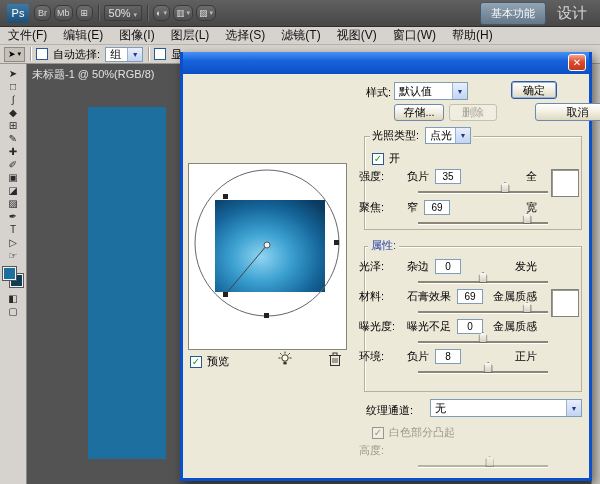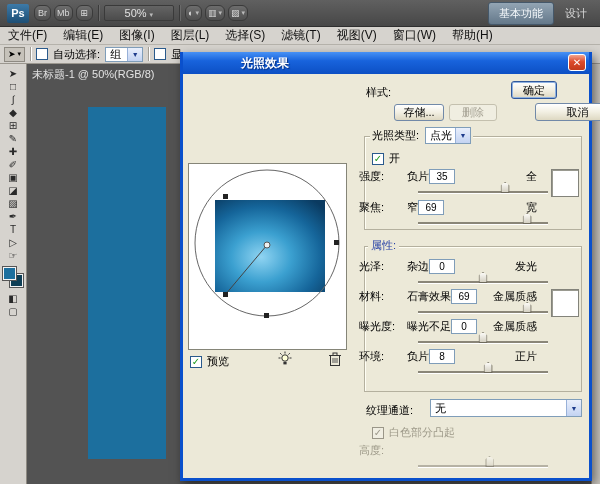--- a/index.html
+++ b/index.html
@@ -2,34 +2,34 @@
 <html><head>
 <meta charset="utf-8">
 <style>
   *{margin:0;padding:0;box-sizing:border-box}
   body{font-family:"Liberation Sans","DejaVu Sans",sans-serif;background:#333}
   #screen{position:relative;width:600px;height:484px;overflow:hidden;background:#535353;font-size:12px}
 
   
   #appbar{position:absolute;left:0;top:0;width:600px;height:27px;background:linear-gradient(#606060,#474747);
     display:flex;align-items:center;gap:5px;padding:0 7px;border-bottom:1px solid #2e2e2e}
-  .ps-logo{width:22px;height:19px;background:linear-gradient(#3d7aa8,#1d4e74);color:#fff;font-size:11px;font-weight:bold;
+  .ps-logo{width:22px;height:19px;background:linear-gradient(#3d7aa8,#1d4e74);color:#fff;font-size:11px;font-weight:normal;
     display:flex;align-items:center;justify-content:center;border-radius:2px;flex:none}
   .abar-icons{display:flex;gap:3px;align-items:center}
   .abar-icon{min-width:17px;height:16px;padding:0 2px;background:linear-gradient(#6d6d6d,#4f4f4f);border:1px solid #3a3a3a;
     border-radius:6px;color:#d8d8d8;font-size:9px;display:inline-flex;align-items:center;justify-content:center}
   .abar-icon.witharrow::after{content:"▾";font-size:7px;margin-left:2px;color:#bbb}
   .abar-sep{width:1px;height:16px;background:#3a3a3a;box-shadow:1px 0 0 #6a6a6a;flex:none}
-  .zoomdd{display:flex;align-items:flex-start;gap:3px;color:#e0e0e0;font-size:11px;padding:1px 20px;border:1px solid #3a3a3a;
+  .zoomdd{display:flex;align-items:flex-start;gap:3px;color:#e0e0e0;font-size:11px;padding:1px 4px;border:1px solid #3a3a3a;
     border-radius:2px;background:linear-gradient(#646464,#4c4c4c)}
   .zoomarrow::after{content:"▾";font-size:7px;color:#bbb}
   .spacer{flex:1}
   .ws-btn{padding:3px 10px;background:linear-gradient(#93a5b4,#64788a);border:1px solid #45586a;border-radius:3px;
     color:#f4f8fb;font-size:11px;white-space:nowrap}
-  .ws-label{color:#d6d6d6;font-size:11px;padding:3px 6px;white-space:nowrap}
+  .ws-label{color:#d6d6d6;font-size:15px;padding:3px 6px;white-space:nowrap}
 
   
   #menubar{position:absolute;left:0;top:27px;width:600px;height:18px;background:#d6d3ce;display:flex;align-items:center;
     border-bottom:1px solid #b5b2ab}
   .menu-item{padding:0 8px;font-size:12px;color:#111;white-space:nowrap}
 
   
   #optionsbar{position:absolute;left:0;top:45px;width:600px;height:19px;background:#d6d3ce;display:flex;align-items:center;
     gap:5px;padding:0 4px;border-bottom:1px solid #9b978f}
   .tool-preset{display:flex;align-items:center;gap:2px;background:#c6c2ba;border:1px solid #8e8a82;height:15px;padding:0 3px;font-size:9px}
@@ -70,21 +70,21 @@
   .preview{position:absolute;left:5px;top:89px;width:159px;height:187px;background:#fff;border:1px solid #858578}
   .icon-btn{position:absolute;width:18px;height:18px;display:flex;align-items:center;justify-content:center}
   .cbrow{position:absolute;display:flex;align-items:center;gap:5px;font-size:11px}
   .cbrow.dis{color:#9e9a8a}
 
   .flabel{font-size:11px;color:#000;width:48px;flex:none}
   .srow{position:absolute;left:176px;width:178px;height:15px;display:flex;align-items:flex-start}
   .zone{width:130px;display:flex;align-items:center;flex:none}
   .minl,.maxl{font-size:11px;white-space:nowrap}
   .maxl{margin-left:auto}
-  .vbox{width:26px;height:15px;background:#fff;border:1px solid #7f9db9;font-size:10px;
+  .vbox{width:26px;height:15px;margin-left:6px;background:#fff;border:1px solid #7f9db9;font-size:10px;
     display:inline-flex;align-items:center;justify-content:center;flex:none}
   .vbox.dis2{color:#9e9a8a;background:#f2f0e4;border-color:#b2aea0}
   .srow.dis .flabel,.srow.dis .minl,.srow.dis .maxl{color:#9e9a8a}
   .strack{position:absolute;width:130px;height:2px;left:235px;background:#8a8678;box-shadow:0 1px 0 #fff}
   .strack.dis{background:#b6b2a4}
   .thumb{position:absolute;top:-9px;width:9px;height:11px;transform:translateX(-50%);
     background:linear-gradient(#fbfaf6,#d4d0c2);border:1px solid #6e6a5c;
     clip-path:polygon(50% 0,100% 32%,100% 100%,0 100%,0 32%)}
   .strack.dis .thumb{opacity:.55}
 
@@ -195,21 +195,20 @@
         <span class="tool">▢</span>
       </div>
   </div>
 
   <div id="doc-title">未标题-1 @ 50%(RGB/8)</div>
   <div id="doc-canvas" style="background: rgb(28, 111, 158);"></div>
   <div id="right-dock"></div>
 
   <div id="dialog">
     <div class="titlebar">
-      <span class="dlg-title">光照效果</span>
       <span class="closebtn"></span>
     </div>
     <div class="dlg-body">
 
       <div class="preview">
         <svg width="157" height="185" viewBox="0 0 157 185">
           <defs>
             <radialGradient id="lightg" cx="0.42" cy="0.62" r="0.78">
               <stop offset="0" stop-color="#90d4f2"></stop>
               <stop offset="0.35" stop-color="#3ba0d0"></stop>
@@ -252,20 +251,24 @@
           <rect x="2.5" y="4.5" width="9" height="10" fill="none" stroke="#333"></rect>
           <line x1="1" y1="4.5" x2="13" y2="4.5" stroke="#333"></line>
           <rect x="5" y="2" width="4" height="2.5" fill="none" stroke="#333"></rect>
           <line x1="5" y1="7" x2="5" y2="12" stroke="#555"></line>
           <line x1="7" y1="7" x2="7" y2="12" stroke="#555"></line>
           <line x1="9" y1="7" x2="9" y2="12" stroke="#555"></line>
         </svg>
       </span>
 
       <span class="lbl" style="left:183px;top:11px">样式:</span>
+      <div class="dd" style="position:absolute;left:211px;top:8px;width:74px">
+        <span class="ddval">默认值</span>
+        <span class="ddarrow"></span>
+      </div>
       <div class="btn default" style="left:328px;top:7px;width:46px;height:18px">确定</div>
       <div class="btn" style="left:352px;top:29px;width:85px;height:18px">取消</div>
       <div class="btn" style="left:211px;top:30px;width:50px;height:17px">存储...</div>
       <div class="btn disabled" style="left:266px;top:30px;width:48px;height:17px">删除</div>
 
       <div class="frame" style="top:62px;height:94px"></div>
       <div class="typerow" style="left:187px;top:53px">
         <span>光照类型:</span>
         <div class="dd" style="width:46px;height:17px">
           <span class="ddval">点光</span>

